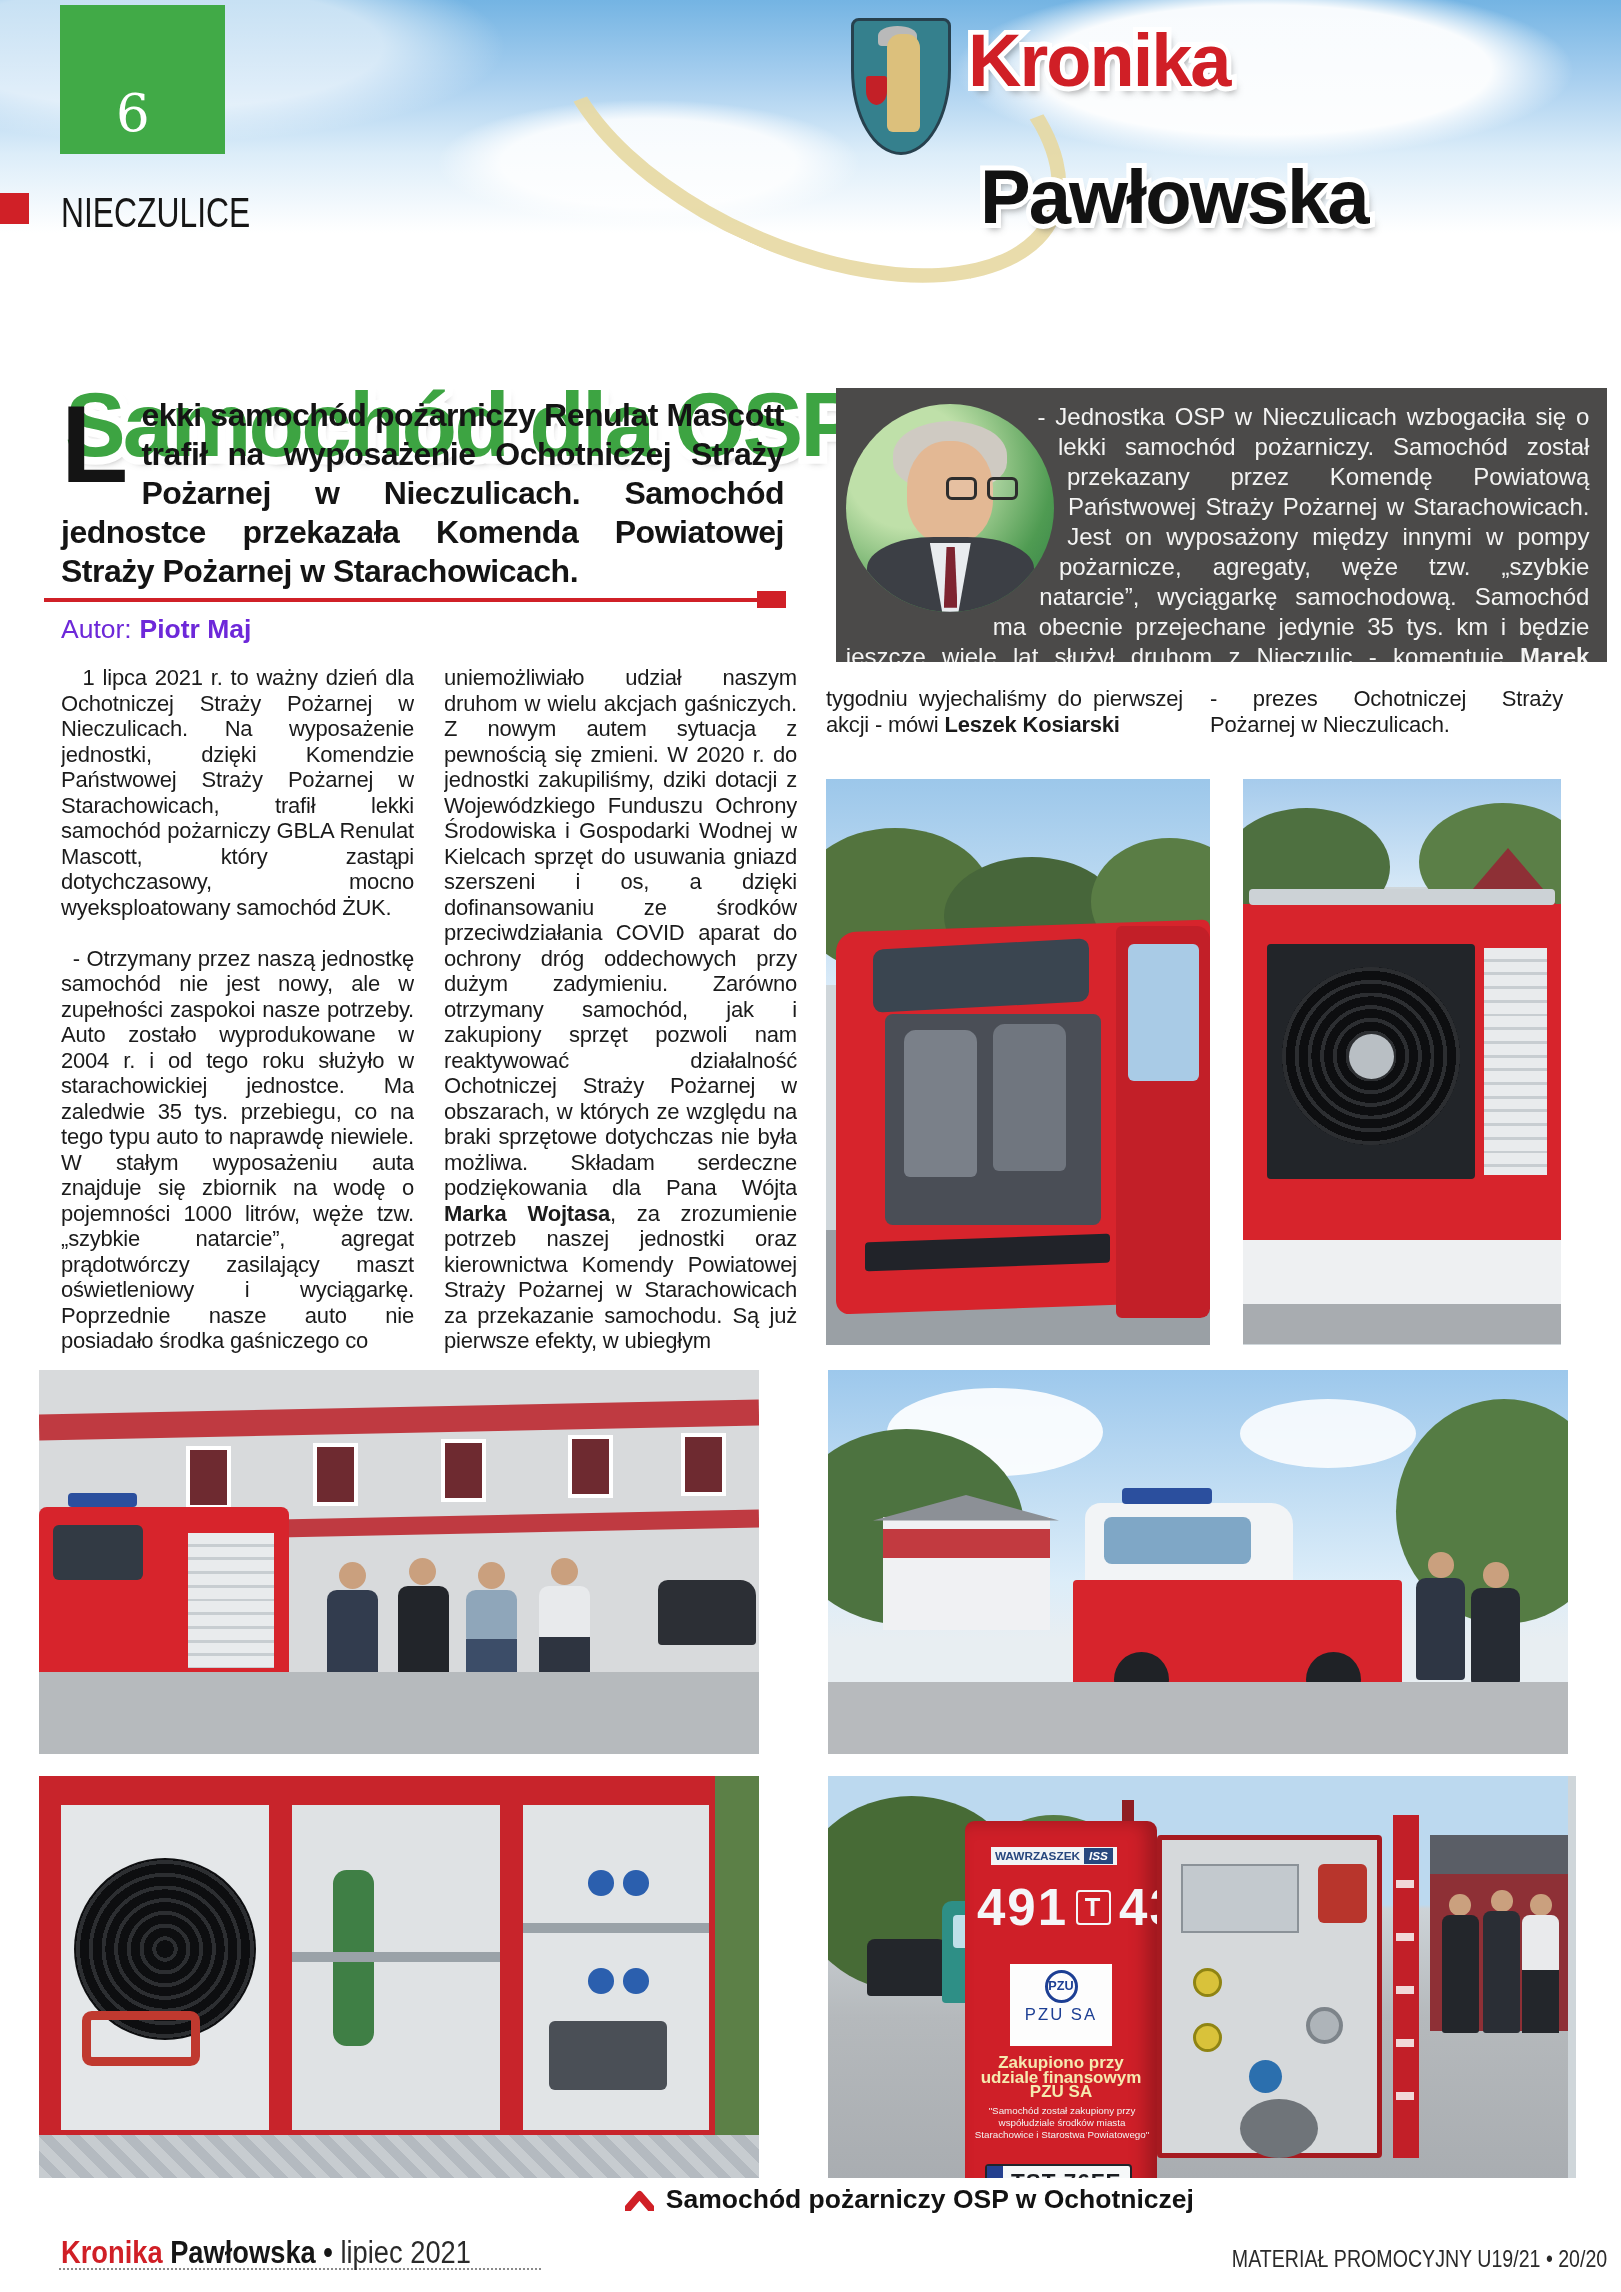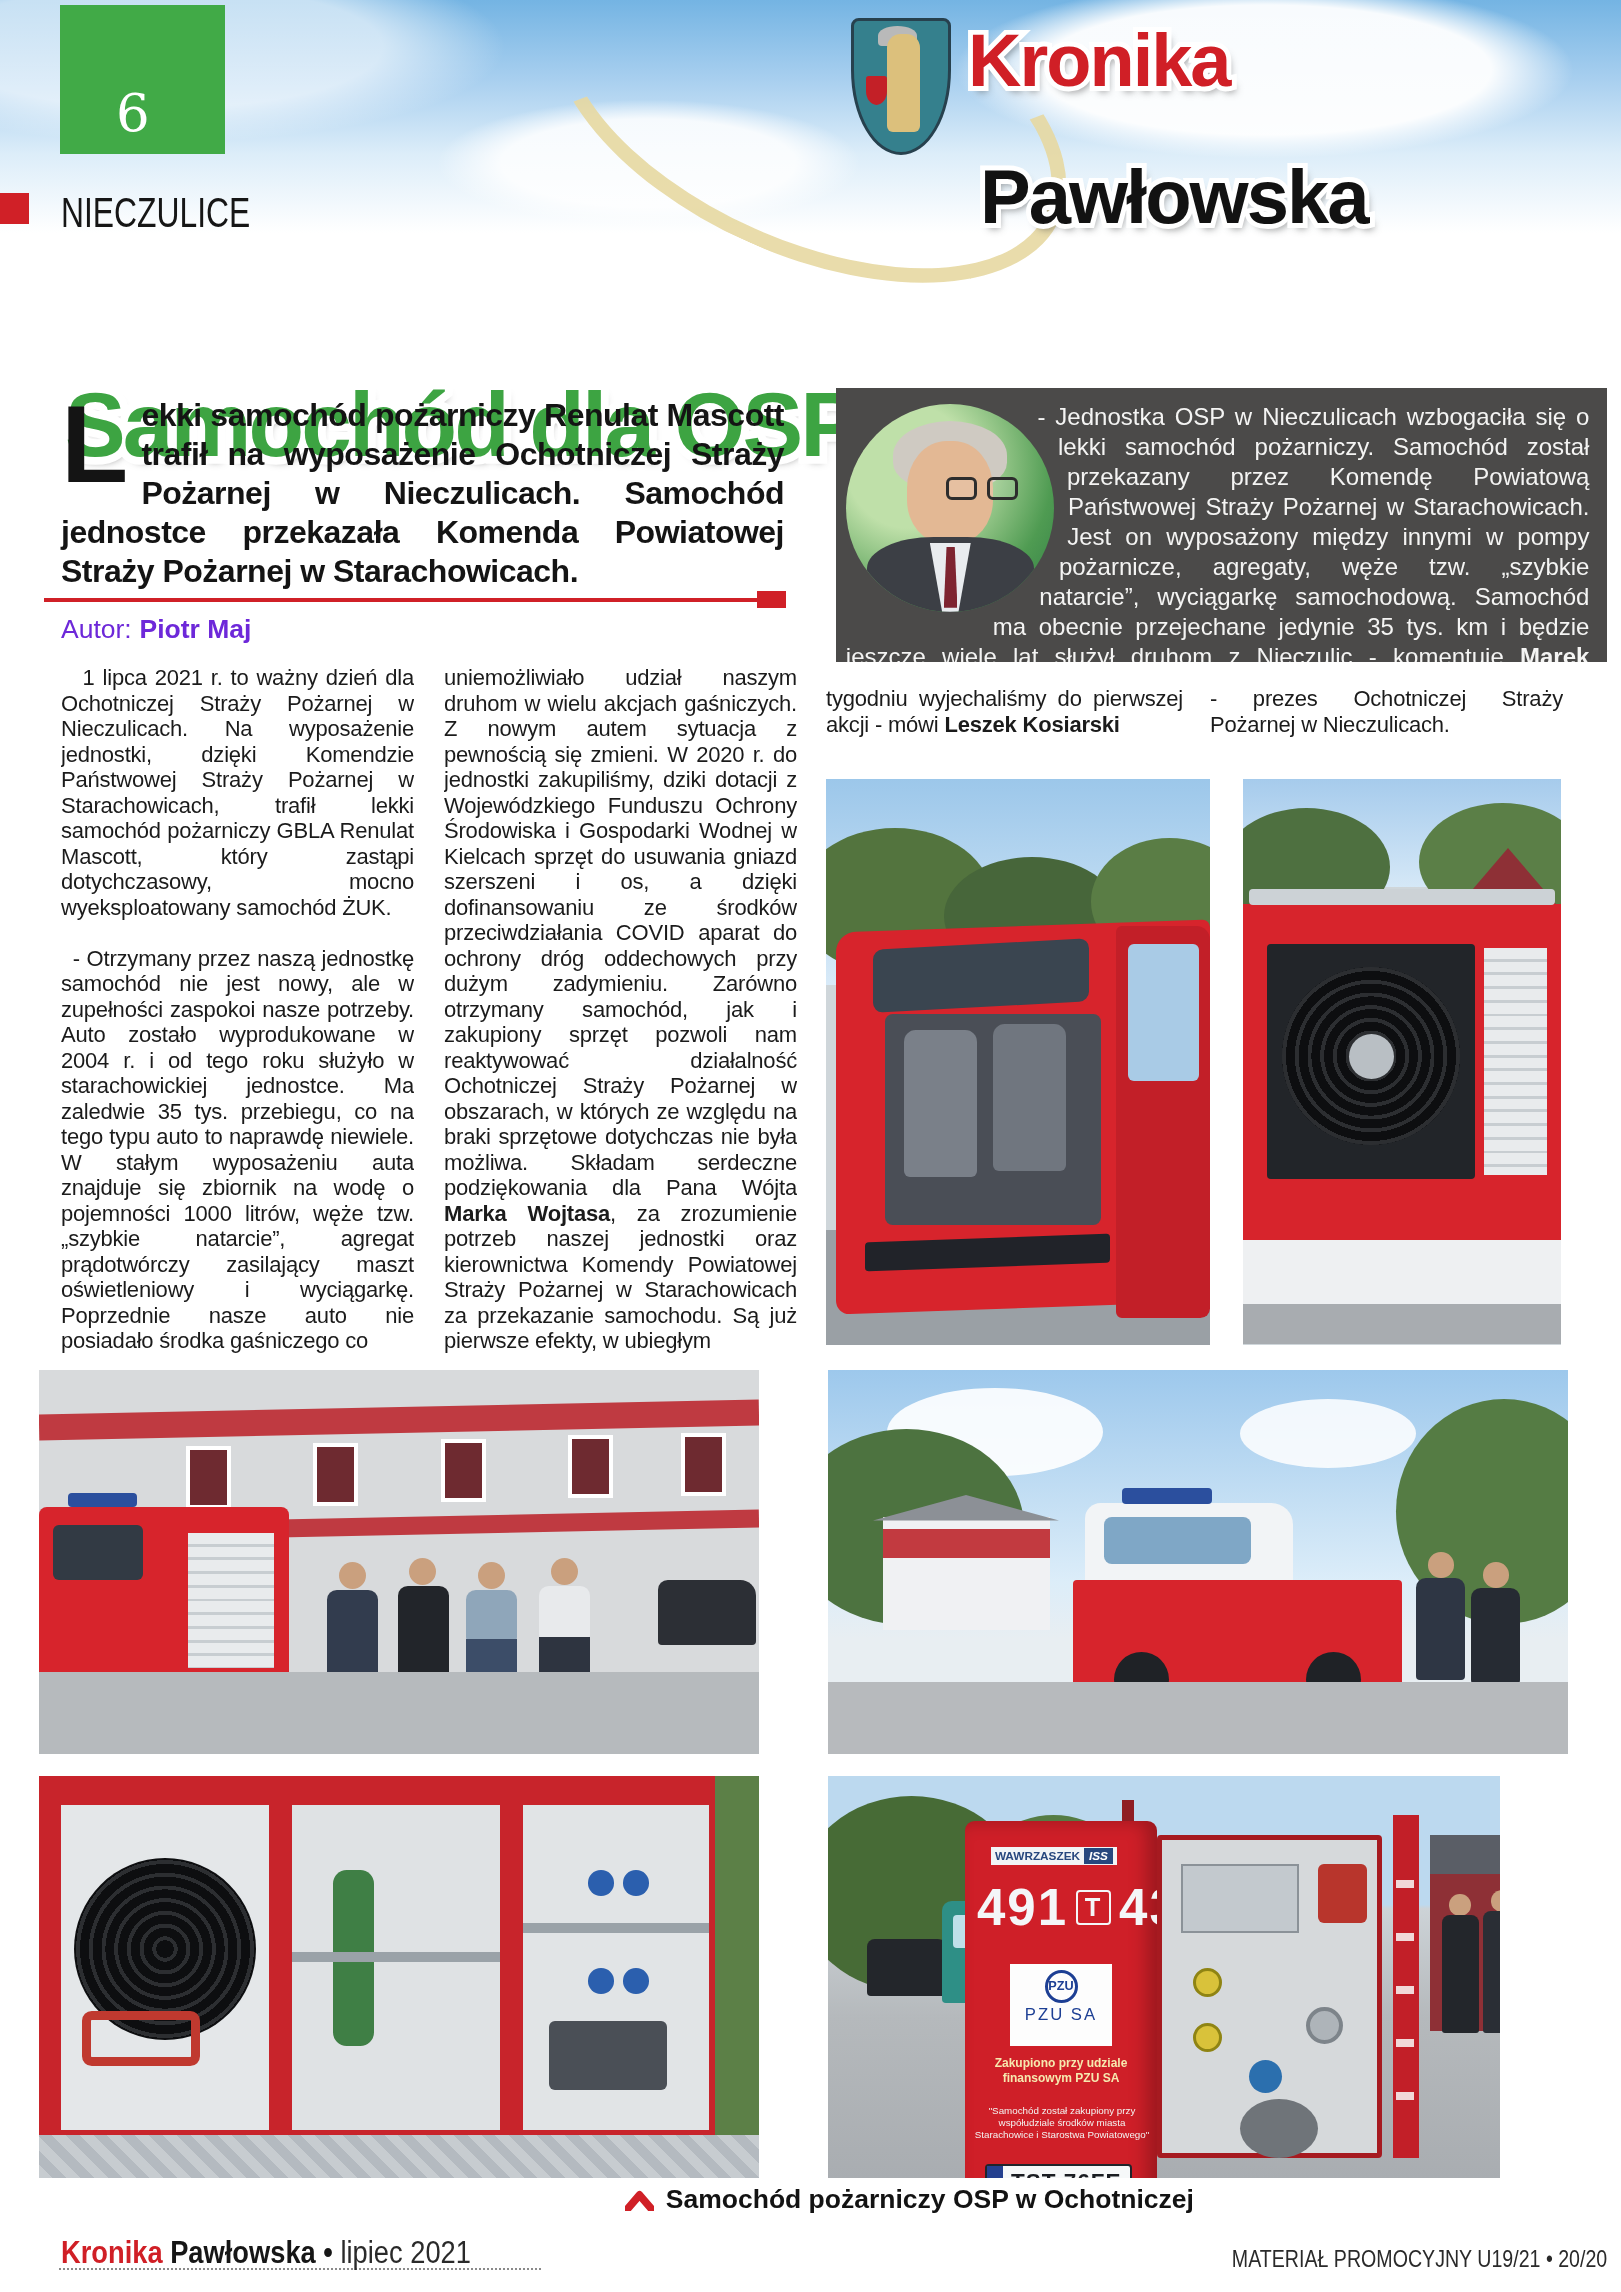--- a/index.html
+++ b/index.html
@@ -95,21 +95,21 @@
   .foot-right{right:13.7px;top:2245px;font-size:24.5px;color:#2a2a2a;transform:scaleX(.8);transform-origin:right;white-space:nowrap;}
 
   
   .rd-badge{position:absolute;left:147px;top:82px;background:#f2f4f6;padding:2px 3.9px;font-size:11.8px;font-weight:bold;color:#27477e;}
   .rd-badge .iss{background:#27477e;color:#fff;padding:1px 4.9px;margin-left:3.9px;font-style:italic;}
   .rd-num{position:absolute;left:137px;top:114px;color:#f4f6f8;font-size:51px;font-weight:bold;display:flex;align-items:center;gap:7.8px;letter-spacing:2px;}
   .rd-num .tbox{font-size:25.5px;border:2.9px solid #f4f6f8;padding:1px 6.9px;border-radius:3.9px;}
   .pzu{position:absolute;left:173px;top:192px;width:102px;height:82px;background:#fdfdfd;text-align:center;color:#1d3f94;}
   .pzu .ring{width:33px;height:33px;border:3.9px solid #1d3f94;border-radius:50%;margin:5.9px auto 2px;font-size:12.7px;font-weight:bold;line-height:27.4px;}
   .pzu .nm{font-size:16.7px;letter-spacing:2px;}
-  .rd-fund{position:absolute;left:137px;top:288px;width:176px;text-align:center;color:#f6e9af;font-size:12px;font-weight:bold;line-height:14.7px;}
+  .rd-fund{position:absolute;left:137px;top:288px;width:176px;text-align:center;color:#f6e9af;font-size:17px;font-weight:bold;line-height:14.7px;}
   .rd-fund2{position:absolute;left:133px;top:339px;width:186px;text-align:center;color:#f3f3f1;font-size:9.8px;line-height:11.8px;}
   .plate{position:absolute;left:147px;top:404px;width:147px;height:35px;background:#f6f8f9;border:2px solid #20242a;
          border-radius:3.9px;display:flex;align-items:center;}
   .plate .eu{width:15.7px;height:100%;background:#24408f;}
   .plate .no{flex:1;text-align:center;font-size:22.5px;font-weight:bold;color:#1a1d22;letter-spacing:1px;}
 
   .shelf-lines{background:repeating-linear-gradient(#e8eaec 0 9.8px, #c3c9cd 9.8px 12.7px);}
   .shutter{background:repeating-linear-gradient(#e9ebed 0 10.8px, #c8cdd1 10.8px 13.7px);}
   .coil{border-radius:50%;background:repeating-radial-gradient(circle at 50% 50%, #0d0e10 0 8.8px, #2c2e31 8.8px 12.7px);}
 </style>
@@ -276,21 +276,21 @@
     <div class="abs" style="left:484px;top:147px;width:186px;height:9.8px;background:#9aa2a8"></div>
     <div class="abs blob" style="left:549px;top:94px;width:25.5px;height:25.5px;background:#2b5fae"></div>
     <div class="abs blob" style="left:584px;top:94px;width:25.5px;height:25.5px;background:#2b5fae"></div>
     <div class="abs blob" style="left:549px;top:192px;width:25.5px;height:25.5px;background:#2b5fae"></div>
     <div class="abs blob" style="left:584px;top:192px;width:25.5px;height:25.5px;background:#2b5fae"></div>
     <div class="abs" style="left:510px;top:245px;width:118px;height:69px;background:#4a4f56;border-radius:5.9px"></div>
     <div class="abs" style="left:0;top:359px;width:720px;height:43px;background:repeating-linear-gradient(45deg,#c7ccd0 0 9.8px,#b4bac0 9.8px 19.6px)"></div>
 
   </figure>
 
-  <figure class="photo" style="left:828px;top:1776px;width:672px;height:402px;margin:0">
+  <figure class="photo" style="left:828px;top:1776px;width:748px;height:402px;margin:0">
     <div class="abs" style="left:0;top:0;width:740px;height:402px;background:linear-gradient(#bcd9ef 0 32%,#cdd3d7 33%,#b5b9bc 60%,#a9adb1 100%)"></div>
     <div class="blob" style="left:-29px;top:19.6px;width:225px;height:196px;background:#476b36"></div>
     <div class="blob" style="left:147px;top:39px;width:157px;height:137px;background:#557c44"></div>
     <div class="abs" style="left:39px;top:163px;width:82px;height:57px;background:#23262b;border-radius:7.8px 11.8px 3.9px 3.9px"></div>
     <div class="abs" style="left:114px;top:125px;width:118px;height:102px;background:#2e8f86;border-radius:9.8px 13.7px 3.9px 3.9px"></div>
     <div class="abs" style="left:125px;top:139px;width:39px;height:33px;background:#bfe0ea;border-radius:3.9px"></div>
     <div class="abs" style="left:294px;top:23.5px;width:11.8px;height:363px;background:#8f1d23"></div>
     <div class="abs" style="left:137px;top:45px;width:192px;height:412px;background:#cf1f28;border-radius:9.8px 9.8px 0 0;box-shadow:inset -9.8px 0 17.6px rgba(0,0,0,.25)"></div>
     <div class="rd-badge" style="left:163px;top:71px">
       <span>WAWRZASZEK</span><span class="iss">ISS</span>

